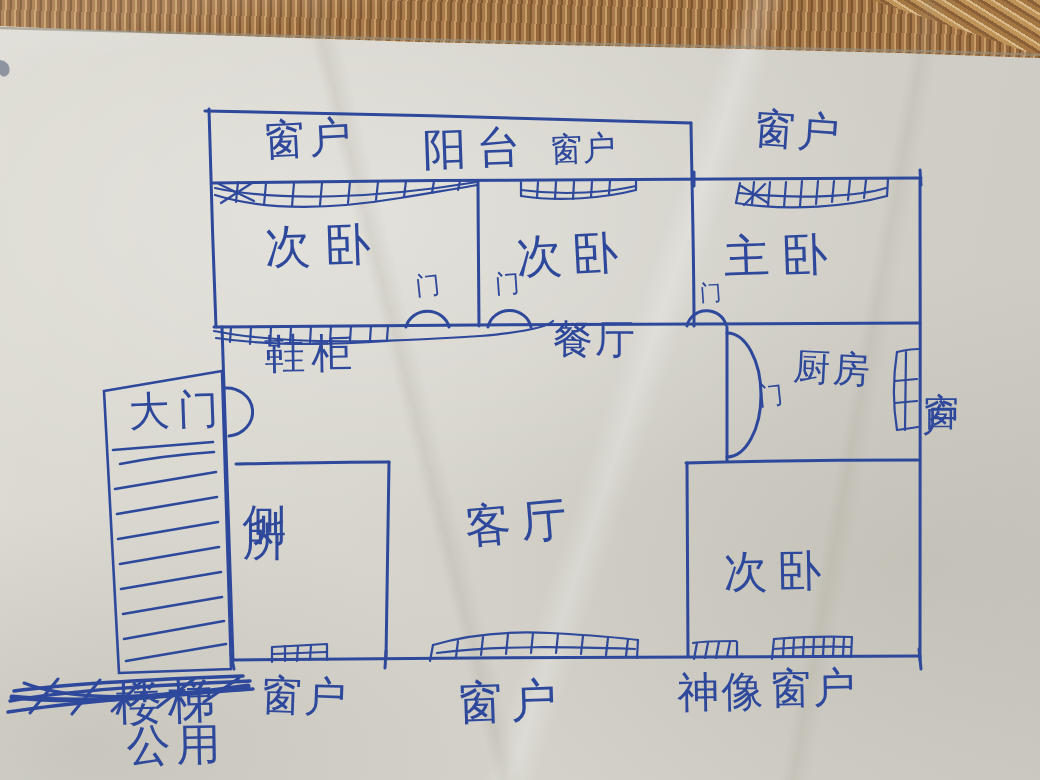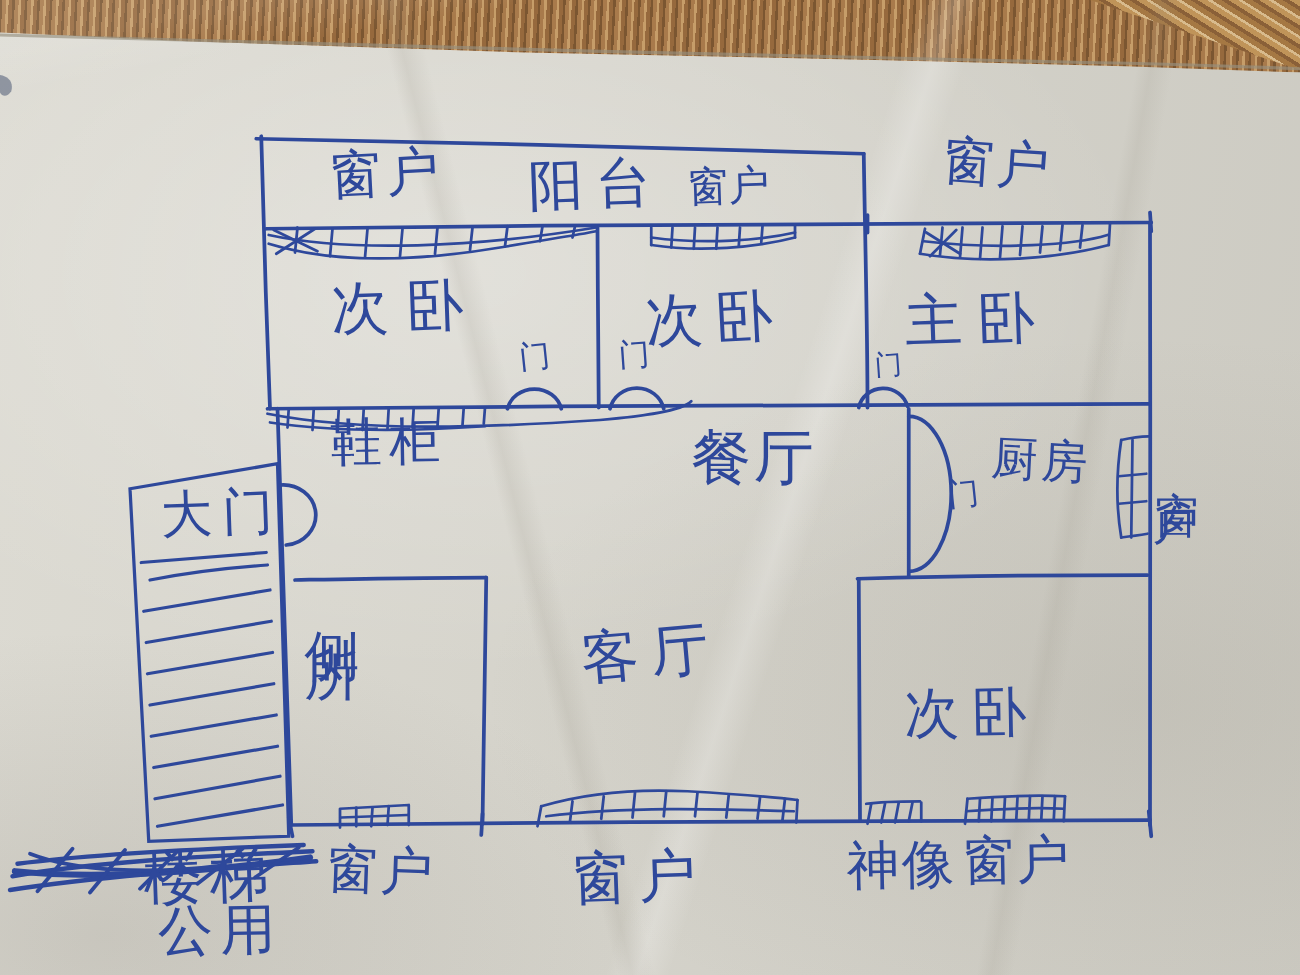--- a/index.html
+++ b/index.html
@@ -167,21 +167,21 @@
 
   <div class="lbl" style="left:264px;top:224px;font-size:46px;letter-spacing:14px;transform:rotate(-2deg)">次卧</div>
   <div class="lbl" style="left:515px;top:234px;font-size:46px;letter-spacing:10px;transform:rotate(-3deg)">次卧</div>
   <div class="lbl" style="left:723px;top:234px;font-size:46px;letter-spacing:12px;transform:rotate(-2deg)">主卧</div>
 
   <div class="lbl" style="left:414px;top:274px;font-size:25px;transform:rotate(-6deg)">门</div>
   <div class="lbl" style="left:494px;top:272px;font-size:25px;transform:rotate(-4deg)">门</div>
   <div class="lbl" style="left:699px;top:283px;font-size:22px;transform:rotate(-4deg)">门</div>
 
   <div class="lbl" style="left:264px;top:334px;font-size:41px;letter-spacing:6px;transform:rotate(-1deg)">鞋柜</div>
-  <div class="lbl" style="left:553px;top:342px;font-size:48px;letter-spacing:2px">餐厅</div>
+  <div class="lbl" style="left:553px;top:319px;font-size:40px;letter-spacing:2px">餐厅</div>
   <div class="lbl" style="left:794px;top:348px;font-size:37px;letter-spacing:3px;transform:rotate(3deg)">厨房</div>
   <div class="lbl" style="left:757px;top:384px;font-size:25px;transform:rotate(-6deg)">门</div>
   <div class="lbl v" style="left:922px;top:362px;font-size:37px;letter-spacing:6px">窗户</div>
 
   <div class="lbl" style="left:128px;top:392px;font-size:41px;letter-spacing:8px;transform:rotate(-2deg)">大门</div>
   <div class="lbl v" style="left:243px;top:470px;font-size:44px;letter-spacing:12px">侧所</div>
   <div class="lbl" style="left:463px;top:504px;font-size:46px;letter-spacing:10px;transform:rotate(-5deg)">客厅</div>
   <div class="lbl" style="left:723px;top:550px;font-size:44px;letter-spacing:10px;transform:rotate(-1deg)">次卧</div>
 
   <div class="lbl" style="left:261px;top:674px;font-size:42px;letter-spacing:2px;transform:rotate(2deg)">窗户</div>

